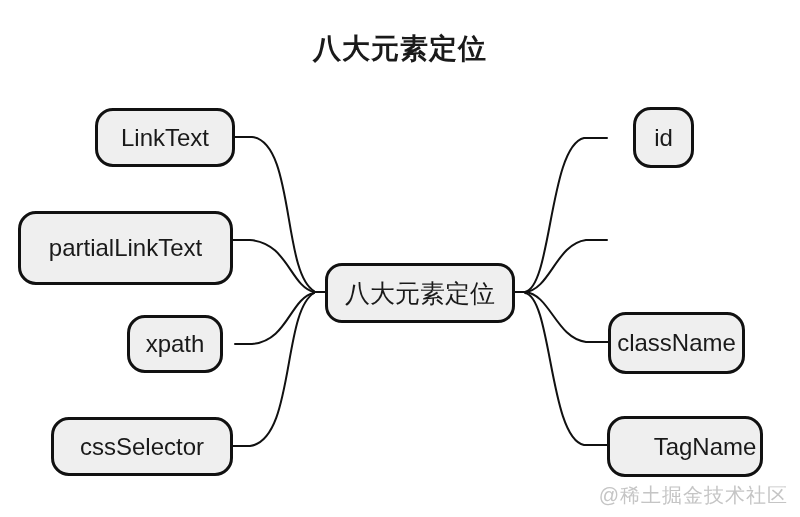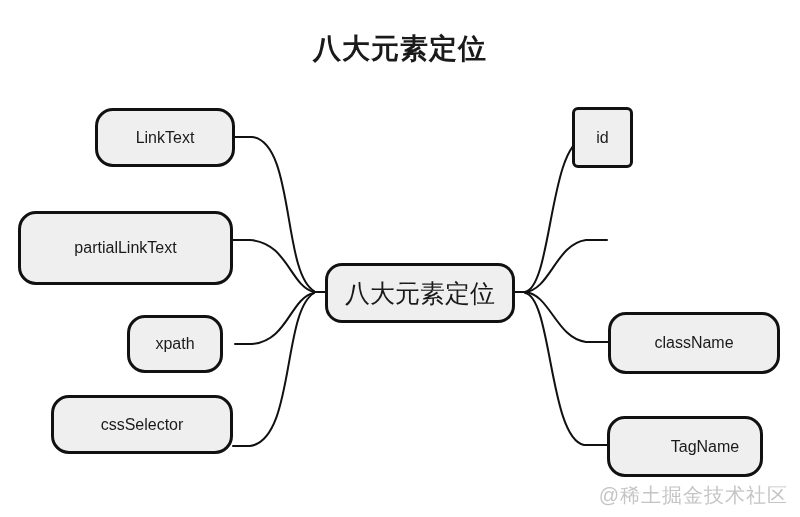--- a/index.html
+++ b/index.html
@@ -44,21 +44,21 @@
     stroke-linecap: round;
   }
   .node {
     position: absolute;
     display: flex;
     align-items: center;
     justify-content: center;
     background: var(--node_fill);
     border: 3px solid var(--node_border);
     border-radius: 18px;
-    font-size: 16px;
+    font-size: 24px;
     color: var(--text);
     white-space: nowrap;
   }
   .node.center {
     font-size: 25px;
     border-radius: 17px;
   }
   .watermark {
     position: absolute;
     right: 12px;
@@ -86,23 +86,23 @@
     <path d="M 525 292 C 552 287, 549 146, 584 138 H 607"></path>
     <path d="M 525 292 C 550 290, 556 244, 586 240 H 607"></path>
     <path d="M 525 292 C 550 294, 556 338, 586 342 H 608"></path>
     <path d="M 525 293 C 552 297, 549 438, 584 445 H 607"></path>
     <path d="M 513 292 H 526"></path>
   </svg>
 
   <div class="node" style="left:95px;  top:108px; width:140px; height:59px;">LinkText</div>
   <div class="node" style="left:18px;  top:211px; width:215px; height:74px;">partialLinkText</div>
   <div class="node" style="left:127px; top:315px; width:96px; height:58px;">xpath</div>
-  <div class="node" style="left:51px;  top:395px; width:182px; height:59px;">cssSelector</div>
+  <div class="node" style="left:51px;  top:417px; width:182px; height:59px;">cssSelector</div>
 
   <div class="node center" style="left:325px; top:263px; width:190px; height:60px;">八大元素定位</div>
 
-  <div class="node" style="left:572px; top:107px; width:61px;  height:61px;border-radius:6px;">id</div>
-  <div class="node" style="left:608px; top:312px; width:172px; height:62px;">className</div>
+  <div class="node" style="left:633px; top:107px; width:61px;  height:61px;">id</div>
+  <div class="node" style="left:608px; top:312px; width:137px; height:62px;">className</div>
   <div class="node" style="left:607px; top:416px; width:156px; height:61px;padding-left:40px;">TagName</div>
 
   <div class="watermark">@稀土掘金技术社区</div>
 
 </div>
 
 </body></html>

